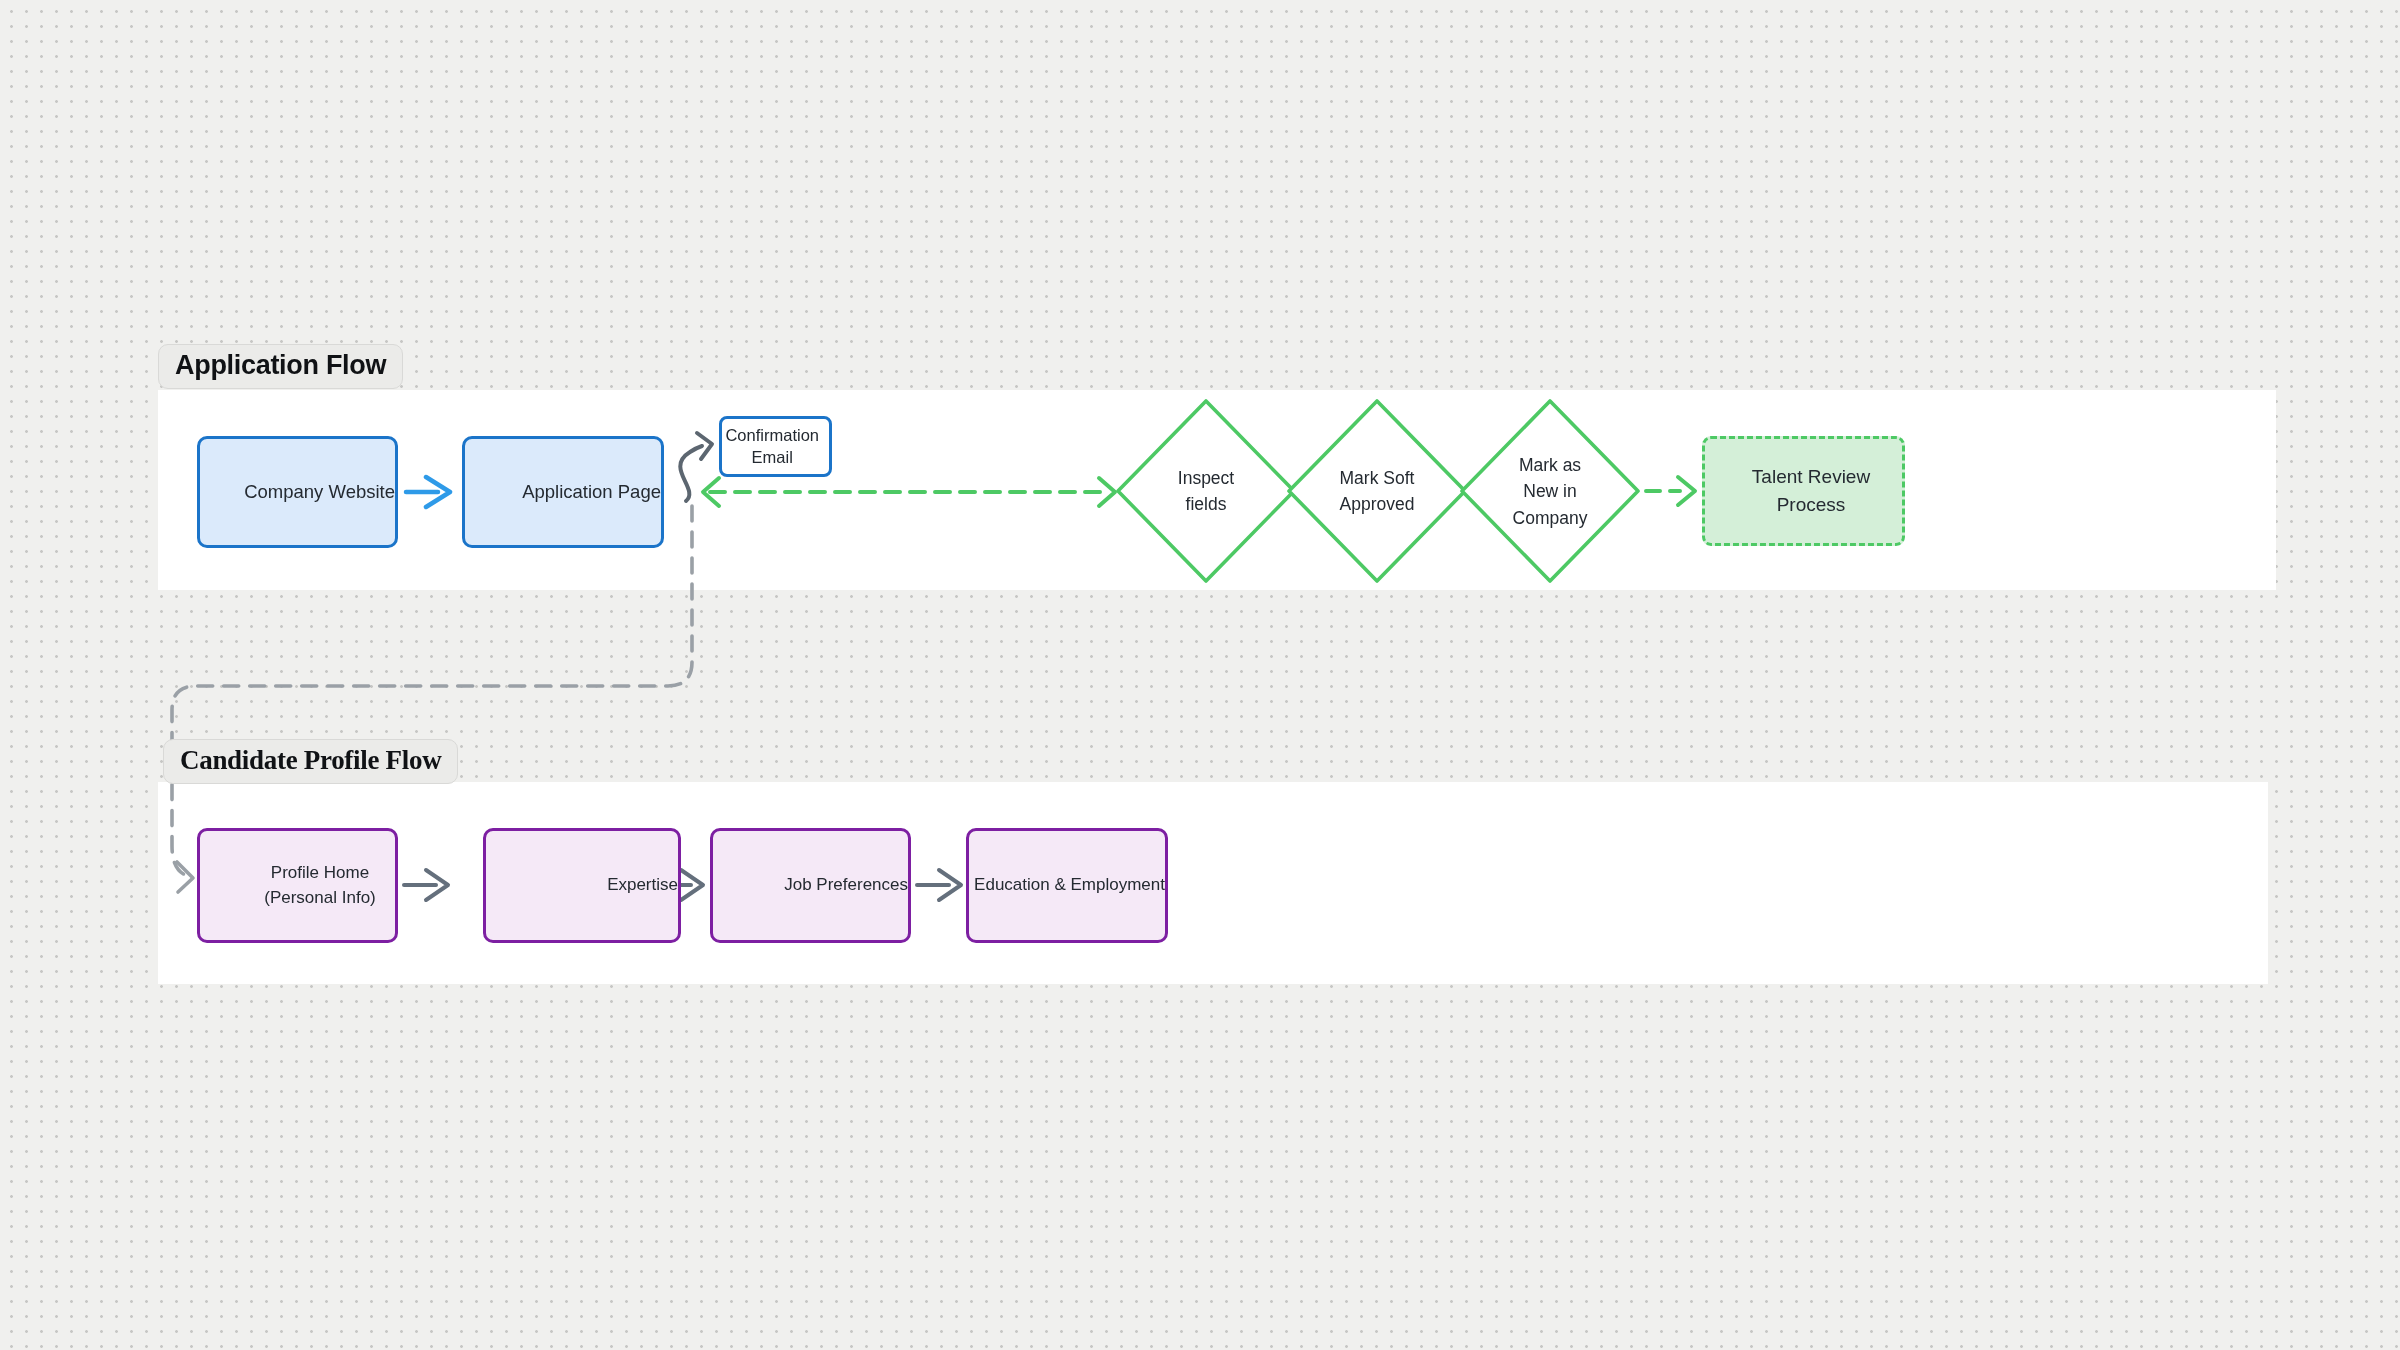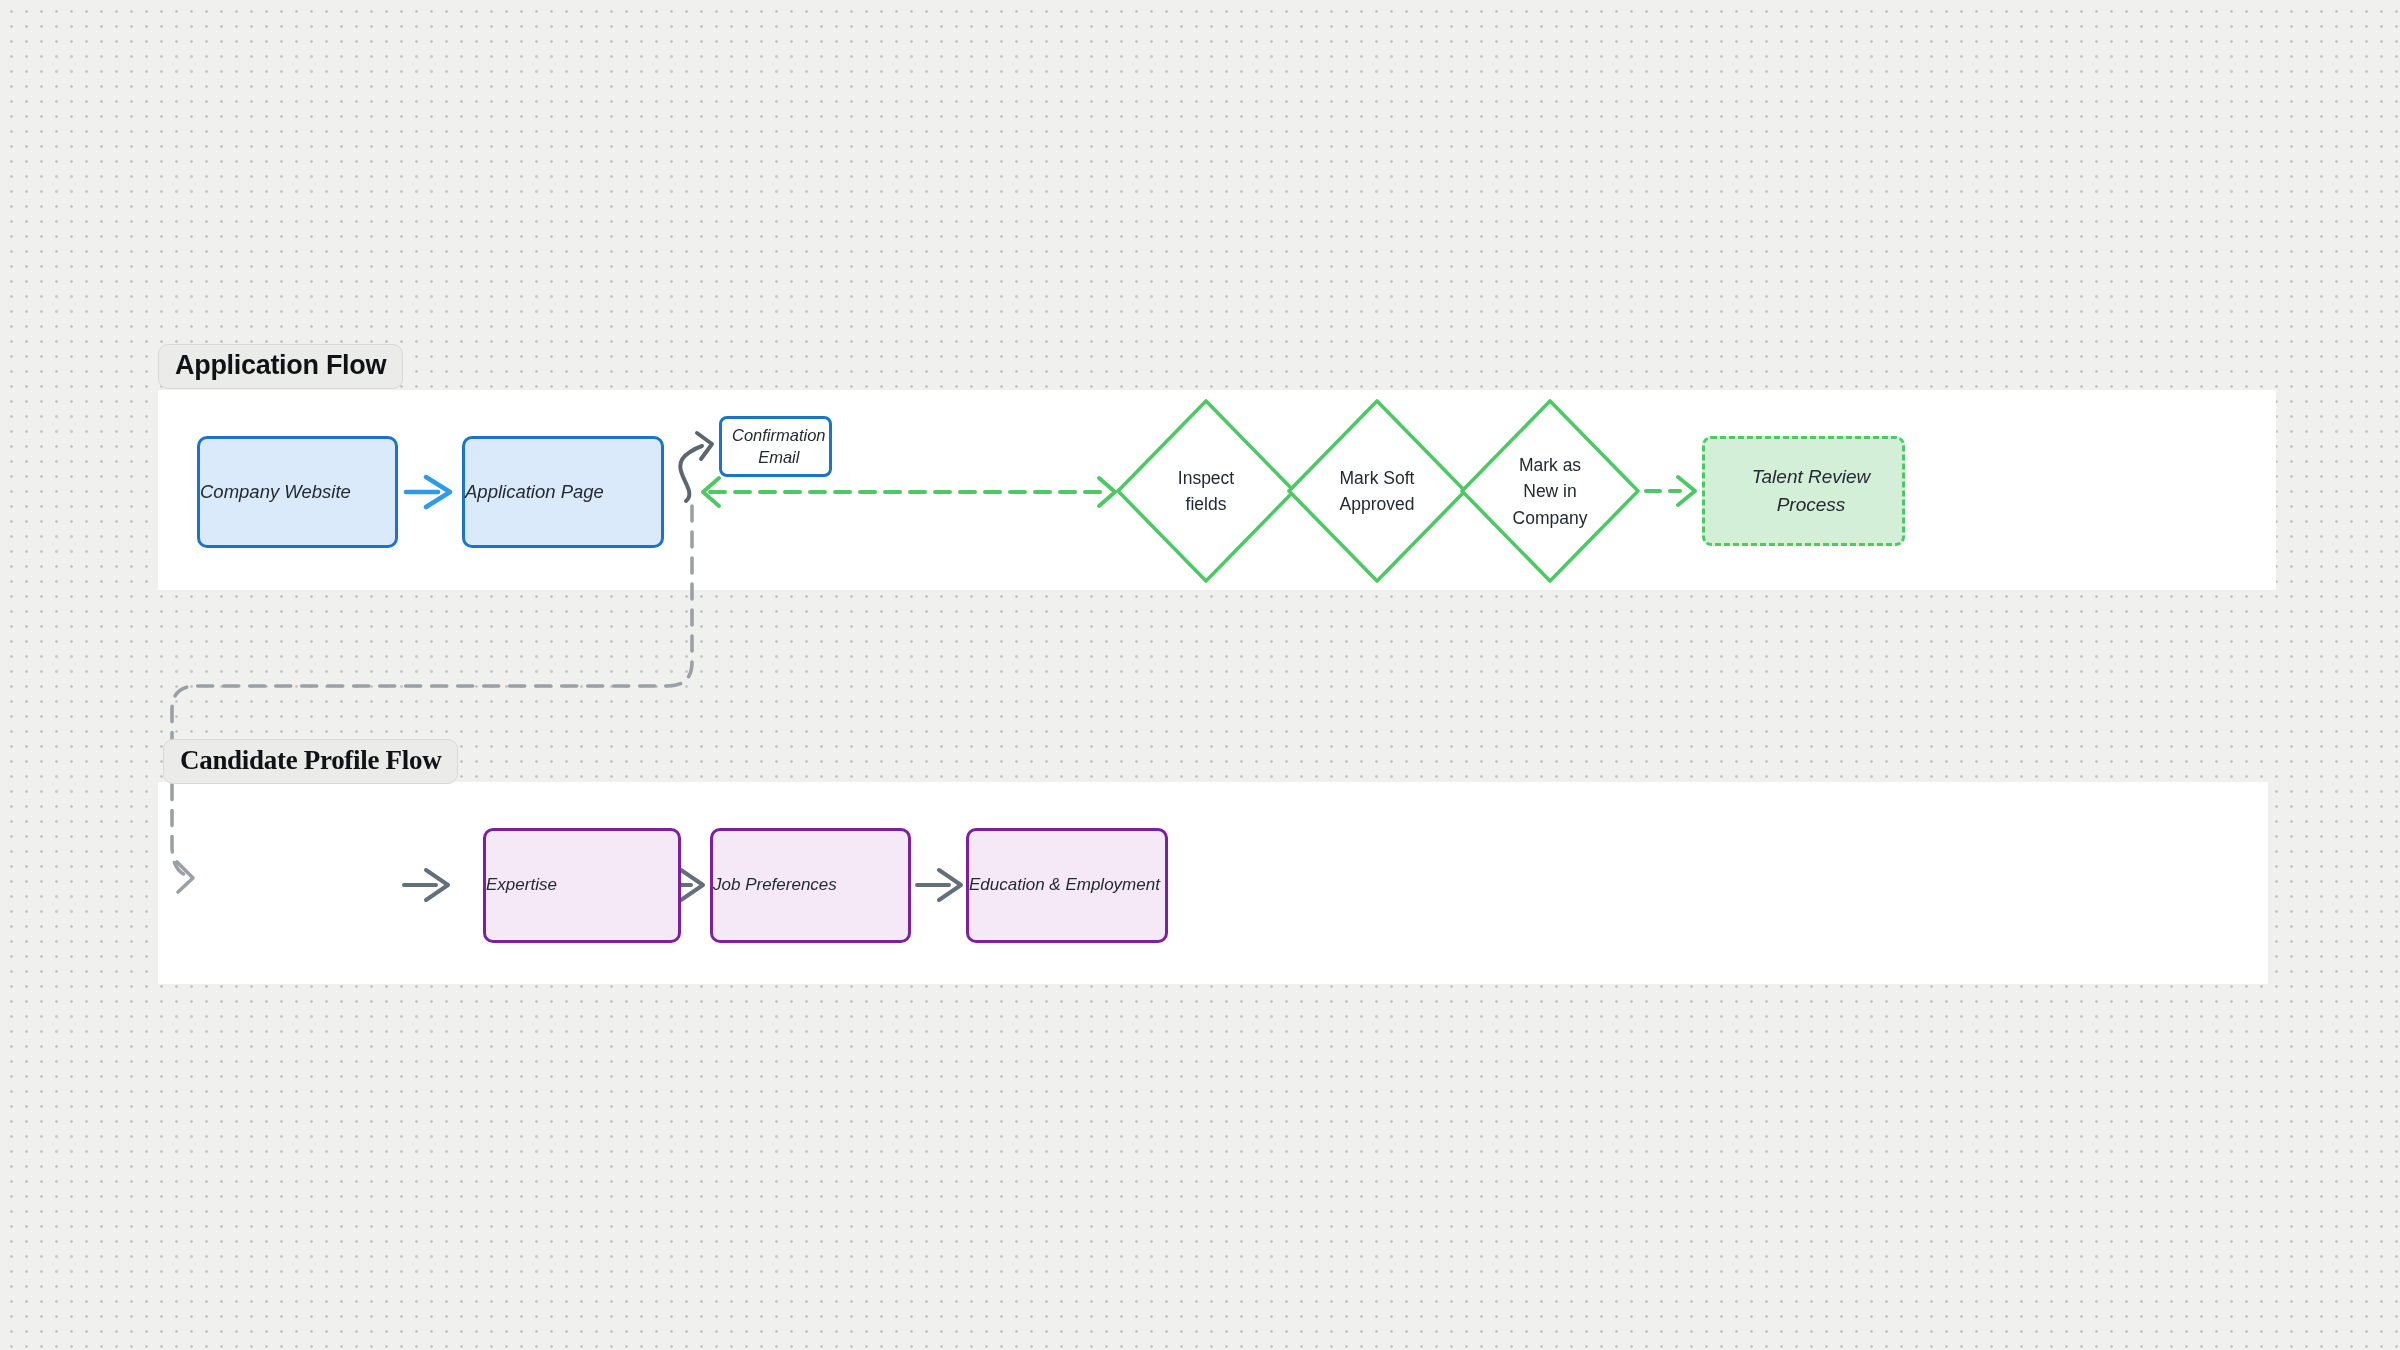--- a/index.html
+++ b/index.html
@@ -23,22 +23,22 @@
   .band-2{left:158px;top:782px;width:2110px;height:202px;}
   svg.connector-layer{position:absolute;left:0;top:0;width:2400px;height:1350px;}
   .pill{
     position:absolute;background:#ebebe9;border:1px solid #d9d9d7;border-radius:10px;
     padding:5px 16px 7px 16px;font-size:27px;font-weight:700;color:#101215;
     letter-spacing:-.3px;white-space:nowrap;
   }
   .pill-1{left:158px;top:344px;}
   .pill-2{left:163px;top:739px;font-family:Liberation Serif, serif;}
   .node{
-    position:absolute;display:flex;align-items:center;justify-content:flex-start;
-    text-align:center;font-size:18.5px;line-height:1.45;border-radius:10px;font-style:italic;
+    position:absolute;display:flex;align-items:center;justify-content:flex-end;
+    text-align:center;font-size:18.5px;line-height:1.45;border-radius:10px;
   }
   .node-blue{background:var(--blue-fill);border:3.5px solid var(--blue-border);}
   .node-outline-blue{background:#fff;border:3px solid var(--blue-border);border-radius:8px;font-size:16.5px;line-height:1.3;}
   .node-green-dashed{background:var(--green-fill);border:3.5px dashed var(--green);border-radius:9px;font-size:19px;padding-left:15px;}
   .node-purple{background:var(--purple-fill);border:3.5px solid var(--purple-border);font-size:17px;}
   .company-website{left:197px;top:436px;width:201px;height:112px;}
   .application-page{left:462px;top:436px;width:202px;height:112px;}
   .confirmation-email{left:719px;top:416px;width:113px;height:61px;padding:2px 10px;}
   .talent-review{left:1702px;top:436px;width:203px;height:110px;}
   .profile-home{left:197px;top:828px;width:201px;height:115px;}
@@ -126,20 +126,23 @@
   </div>
 
   <div class="diamond-label d1-label">Inspect fields</div>
   <div class="diamond-label d2-label">Mark Soft Approved</div>
   <div class="diamond-label d3-label">Mark as New in Company</div>
 
   <div class="node node-green-dashed talent-review">
     <span>Talent Review Process</span>
   </div>
 
+  <div class="node node-purple profile-home">
+    <span>Profile Home (Personal Info)</span>
+  </div>
   <div class="node node-purple expertise">
     <span>Expertise</span>
   </div>
   <div class="node node-purple job-preferences">
     <span>Job Preferences</span>
   </div>
   <div class="node node-purple education-employment">
     <span>Education &amp; Employment</span>
   </div>
 

